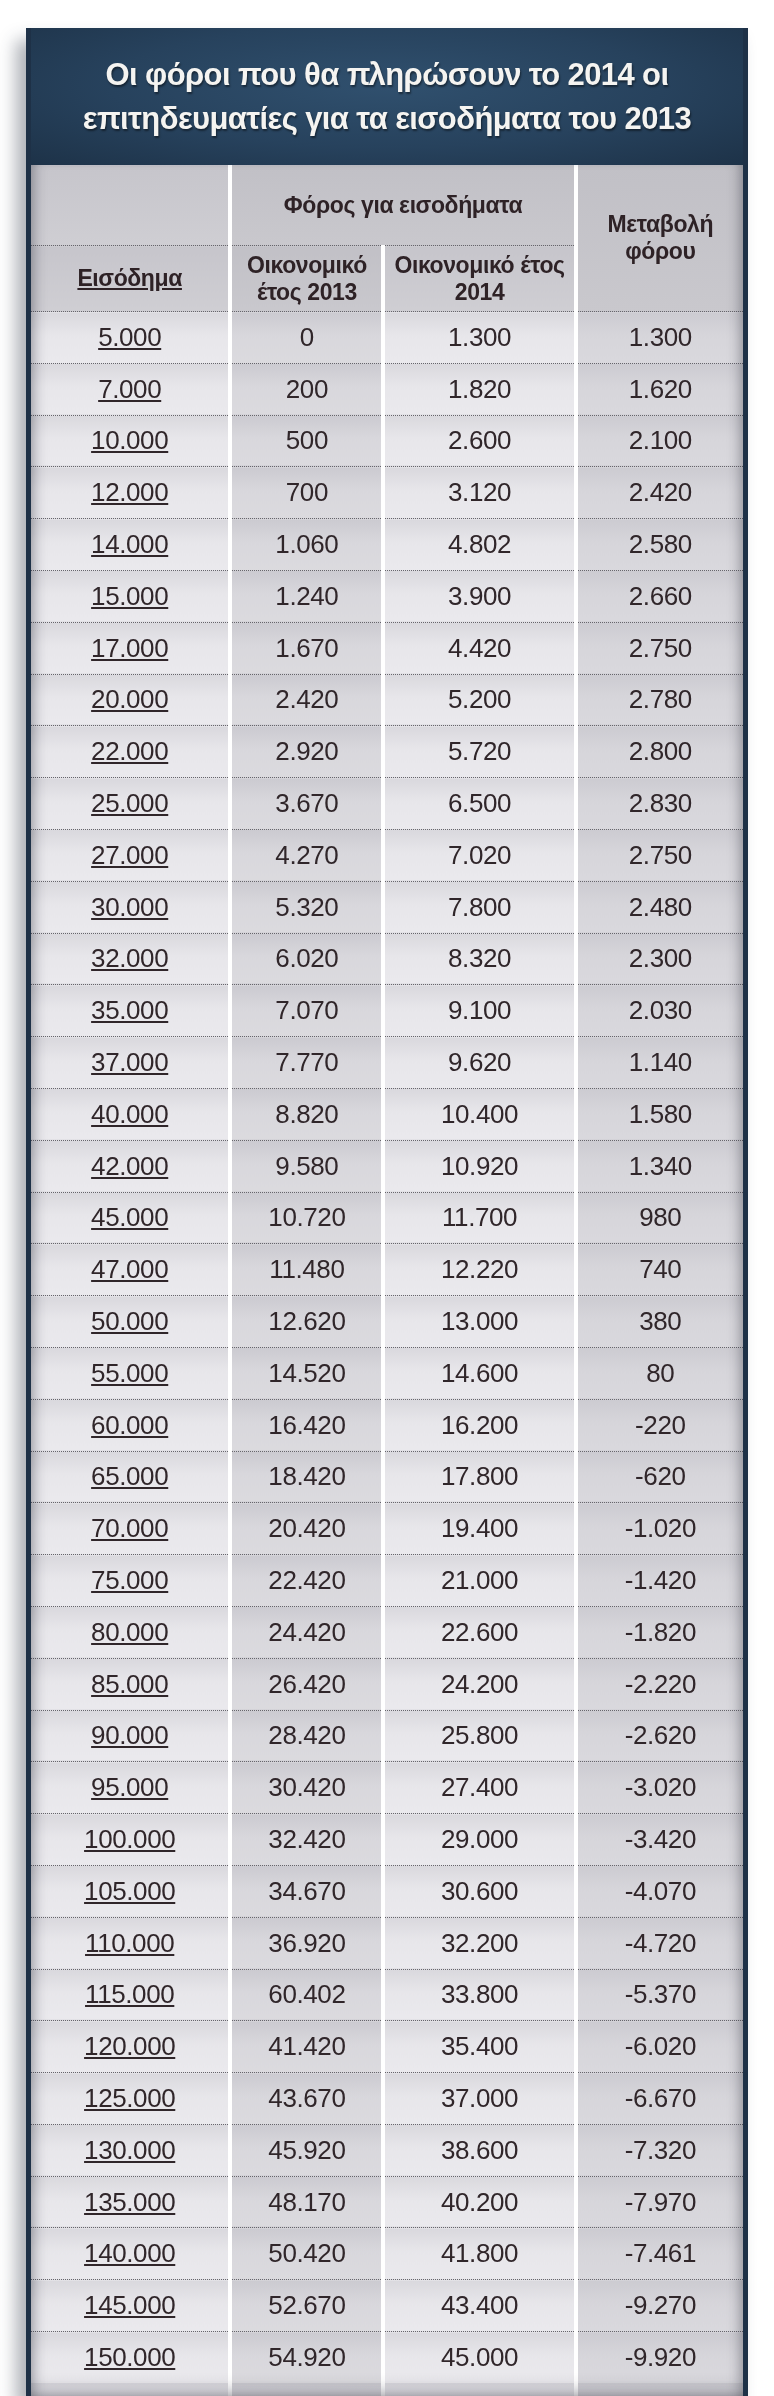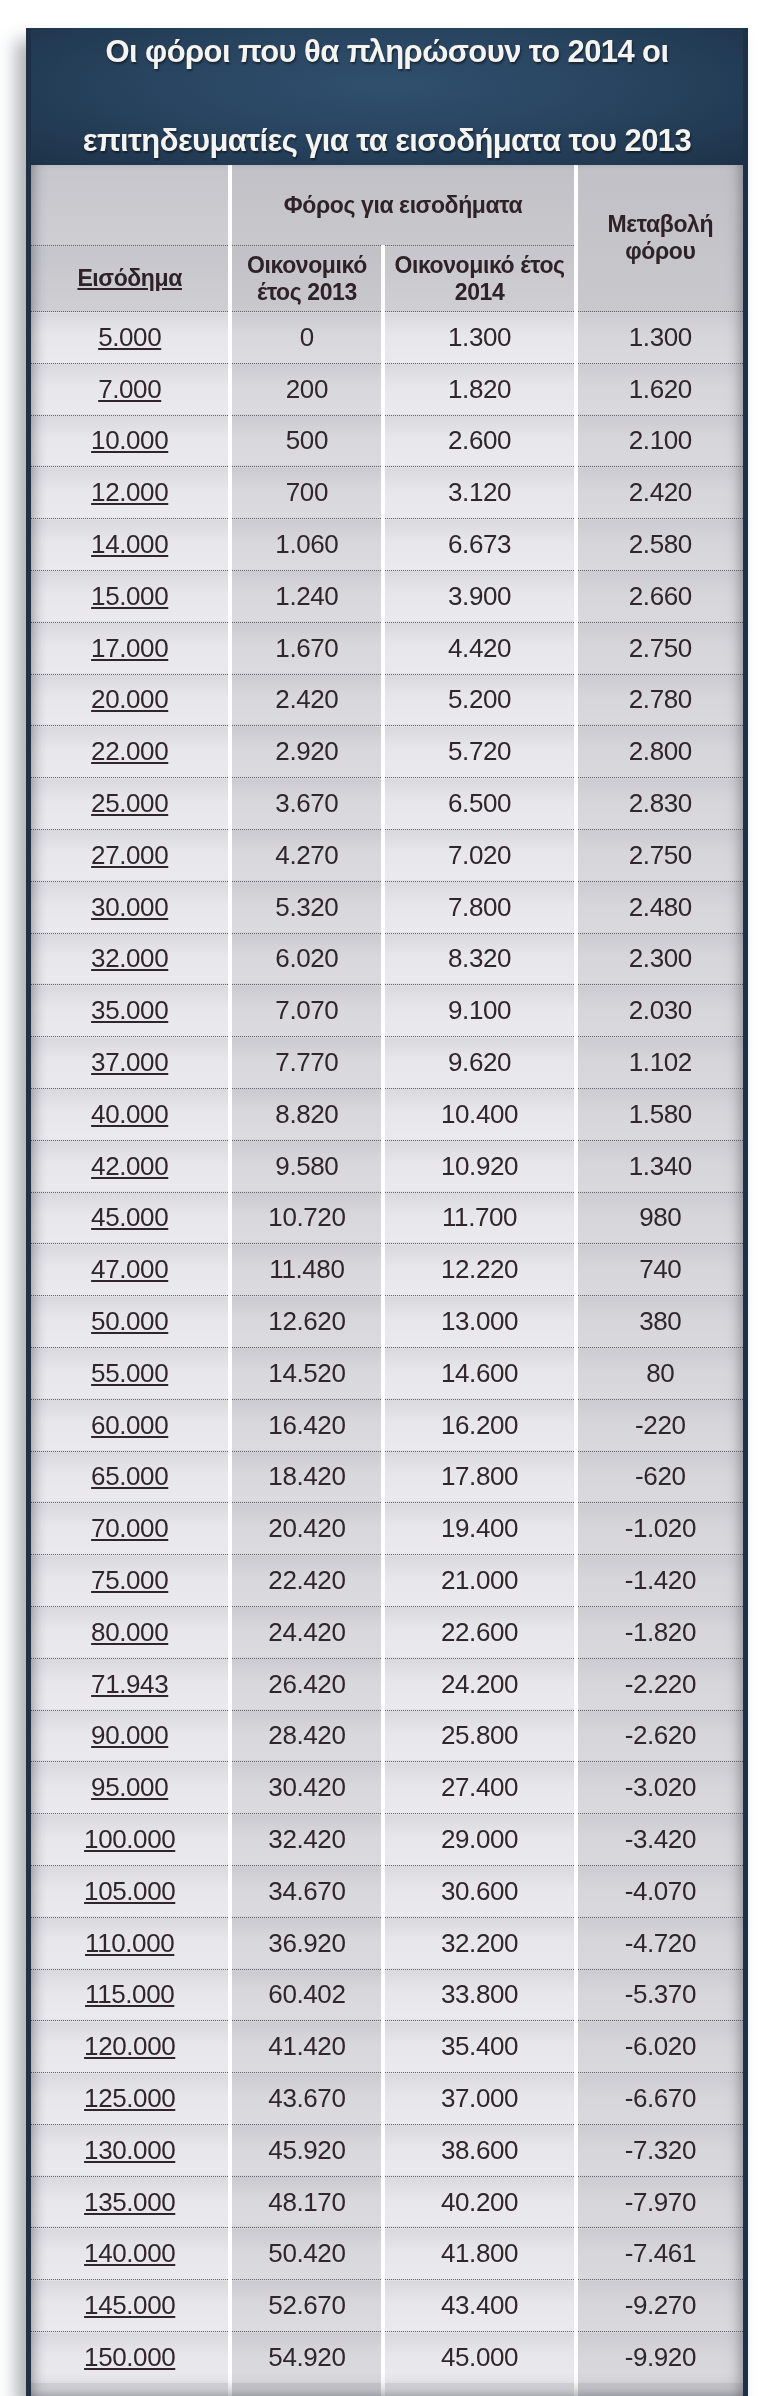--- a/index.html
+++ b/index.html
@@ -23,21 +23,21 @@
     border-right: 5px solid #1e3147;
     box-shadow: -10px 12px 16px rgba(45, 52, 68, 0.38);
     background: #ffffff;
   }
   
   .title-block {
     height: 137px;
     background: radial-gradient(ellipse at 50% 42%, #30506e 0%, #27425d 55%, #1a2d41 115%);
     display: flex;
     flex-direction: column;
-    justify-content: space-between;
+    justify-content: center;
     align-items: center;
     padding: 2px 4px;
     box-sizing: border-box;
   }
   .title-line {
     color: #f5f4f1;
     font-size: 31px;
     font-weight: 700;
     line-height: 44px;
     letter-spacing: -0.6px;
@@ -151,21 +151,21 @@
           </tr>
           <tr class="body-row">
             <td class="c0">12.000</td>
             <td class="c1 sep-left">700</td>
             <td class="c2 sep-left">3.120</td>
             <td class="c3 sep-left">2.420</td>
           </tr>
           <tr class="body-row">
             <td class="c0">14.000</td>
             <td class="c1 sep-left">1.060</td>
-            <td class="c2 sep-left">6.673</td>
+            <td class="c2 sep-left">4.802</td>
             <td class="c3 sep-left">2.580</td>
           </tr>
           <tr class="body-row">
             <td class="c0">15.000</td>
             <td class="c1 sep-left">1.240</td>
             <td class="c2 sep-left">3.900</td>
             <td class="c3 sep-left">2.660</td>
           </tr>
           <tr class="body-row">
             <td class="c0">17.000</td>
@@ -212,21 +212,21 @@
           <tr class="body-row">
             <td class="c0">35.000</td>
             <td class="c1 sep-left">7.070</td>
             <td class="c2 sep-left">9.100</td>
             <td class="c3 sep-left">2.030</td>
           </tr>
           <tr class="body-row">
             <td class="c0">37.000</td>
             <td class="c1 sep-left">7.770</td>
             <td class="c2 sep-left">9.620</td>
-            <td class="c3 sep-left">1.102</td>
+            <td class="c3 sep-left">1.140</td>
           </tr>
           <tr class="body-row">
             <td class="c0">40.000</td>
             <td class="c1 sep-left">8.820</td>
             <td class="c2 sep-left">10.400</td>
             <td class="c3 sep-left">1.580</td>
           </tr>
           <tr class="body-row">
             <td class="c0">42.000</td>
             <td class="c1 sep-left">9.580</td>
@@ -281,21 +281,21 @@
             <td class="c2 sep-left">21.000</td>
             <td class="c3 sep-left">-1.420</td>
           </tr>
           <tr class="body-row">
             <td class="c0">80.000</td>
             <td class="c1 sep-left">24.420</td>
             <td class="c2 sep-left">22.600</td>
             <td class="c3 sep-left">-1.820</td>
           </tr>
           <tr class="body-row">
-            <td class="c0">71.943</td>
+            <td class="c0">85.000</td>
             <td class="c1 sep-left">26.420</td>
             <td class="c2 sep-left">24.200</td>
             <td class="c3 sep-left">-2.220</td>
           </tr>
           <tr class="body-row">
             <td class="c0">90.000</td>
             <td class="c1 sep-left">28.420</td>
             <td class="c2 sep-left">25.800</td>
             <td class="c3 sep-left">-2.620</td>
           </tr>

